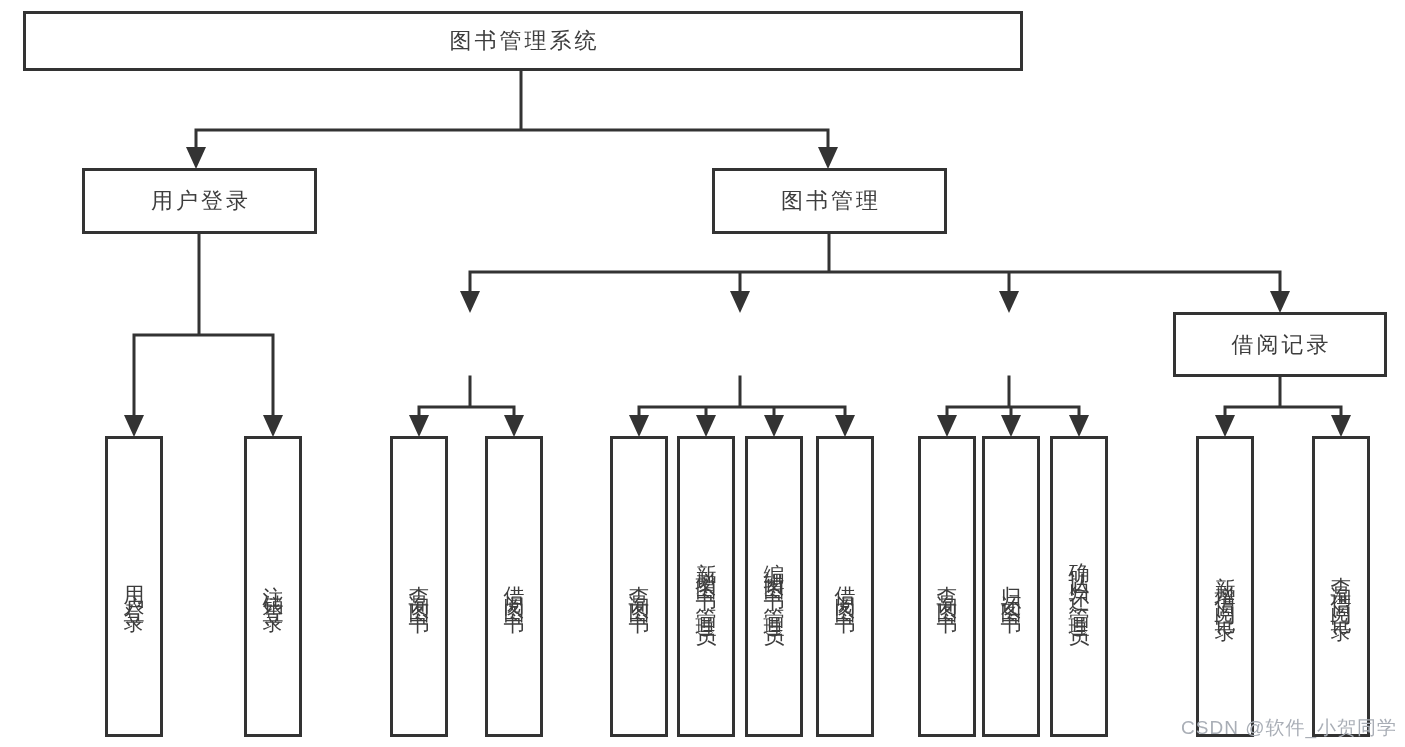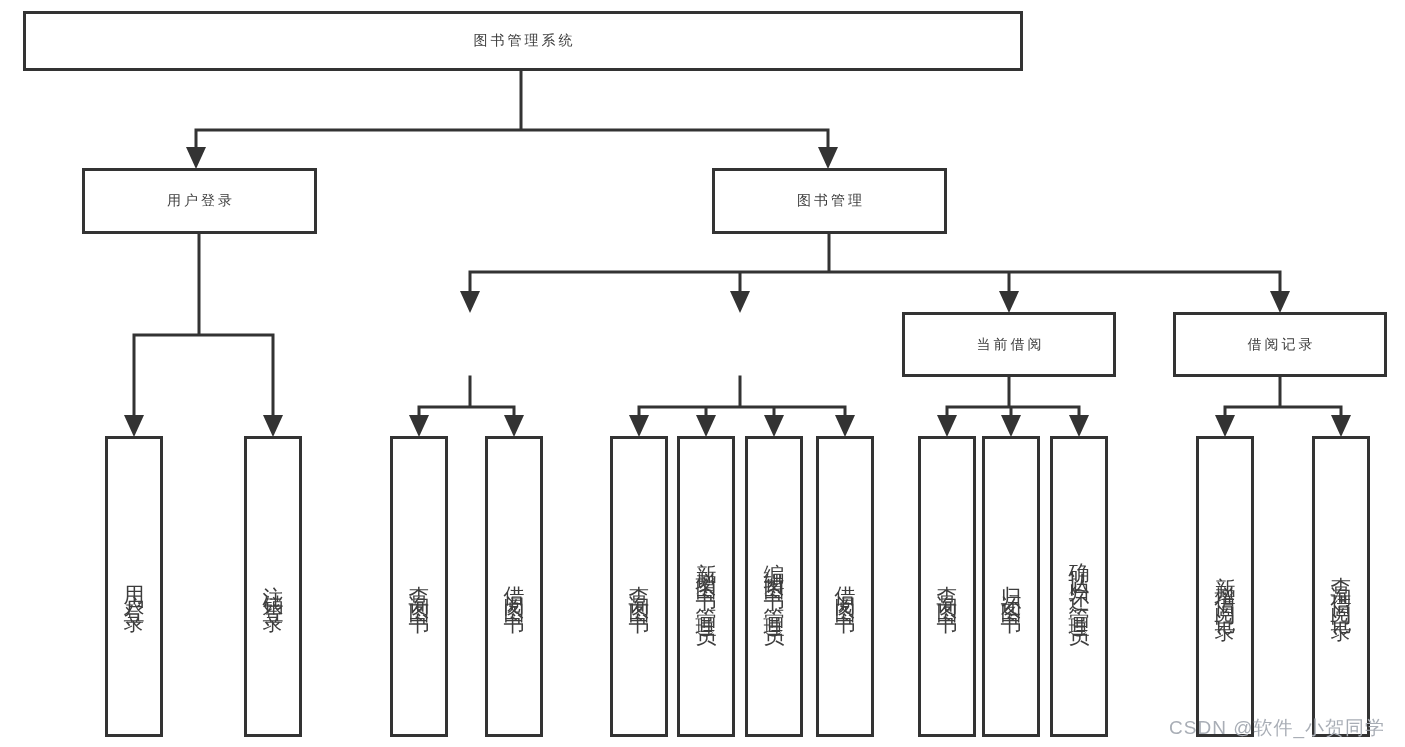--- a/index.html
+++ b/index.html
@@ -19,31 +19,31 @@
   .wires{position:absolute;left:0;top:0;z-index:0;}
   .box{
     position:absolute;
     box-sizing:border-box;
     border:3px solid var(--line);
     background:var(--background);
     display:flex;align-items:center;justify-content:center;
     color:var(--text);
     z-index:1;
   }
-  .hbox{font-size:14px;letter-spacing:3px;text-indent:3px;}
+  .hbox{font-size:22px;letter-spacing:3px;text-indent:3px;}
   .vbox>span{
     writing-mode:vertical-rl;
     text-orientation:mixed;
     font-size:21px;
     letter-spacing:9px;
     white-space:nowrap;
   }
   .watermark{
     position:absolute;
-    right:20px;bottom:6px;
+    right:8px;bottom:6px;
     font-size:19px;
     color:var(--watermark);
     letter-spacing:1px;
     z-index:2;
     pointer-events:none;
     margin-top:43px;
   }
 </style>
 </head>
 <body>
@@ -88,21 +88,20 @@
       <path d="M1225,437 L1215,415 L1235,415 Z"></path>
       <path d="M1341,437 L1331,415 L1351,415 Z"></path>
     </g>
   </svg>
 
   <div class="box hbox" style="left:23px;top:11px;width:1000px;height:60px">图书管理系统</div>
 
   <div class="box hbox" style="left:82px;top:168px;width:235px;height:66px">用户登录</div>
   <div class="box hbox" style="left:712px;top:168px;width:235px;height:66px">图书管理</div>
 
-  <div class="box hbox" style="left:902px;top:312px;width:214px;height:65px">当前借阅</div>
   <div class="box hbox" style="left:1173px;top:312px;width:214px;height:65px">借阅记录</div>
 
   <div class="box vbox" style="left:105px;top:436px;width:58px;height:301px">
       <span>用户登录</span>
     </div>
   <div class="box vbox" style="left:244px;top:436px;width:58px;height:301px">
       <span>注销登录</span>
     </div>
 
   <div class="box vbox" style="left:390px;top:436px;width:58px;height:301px">

